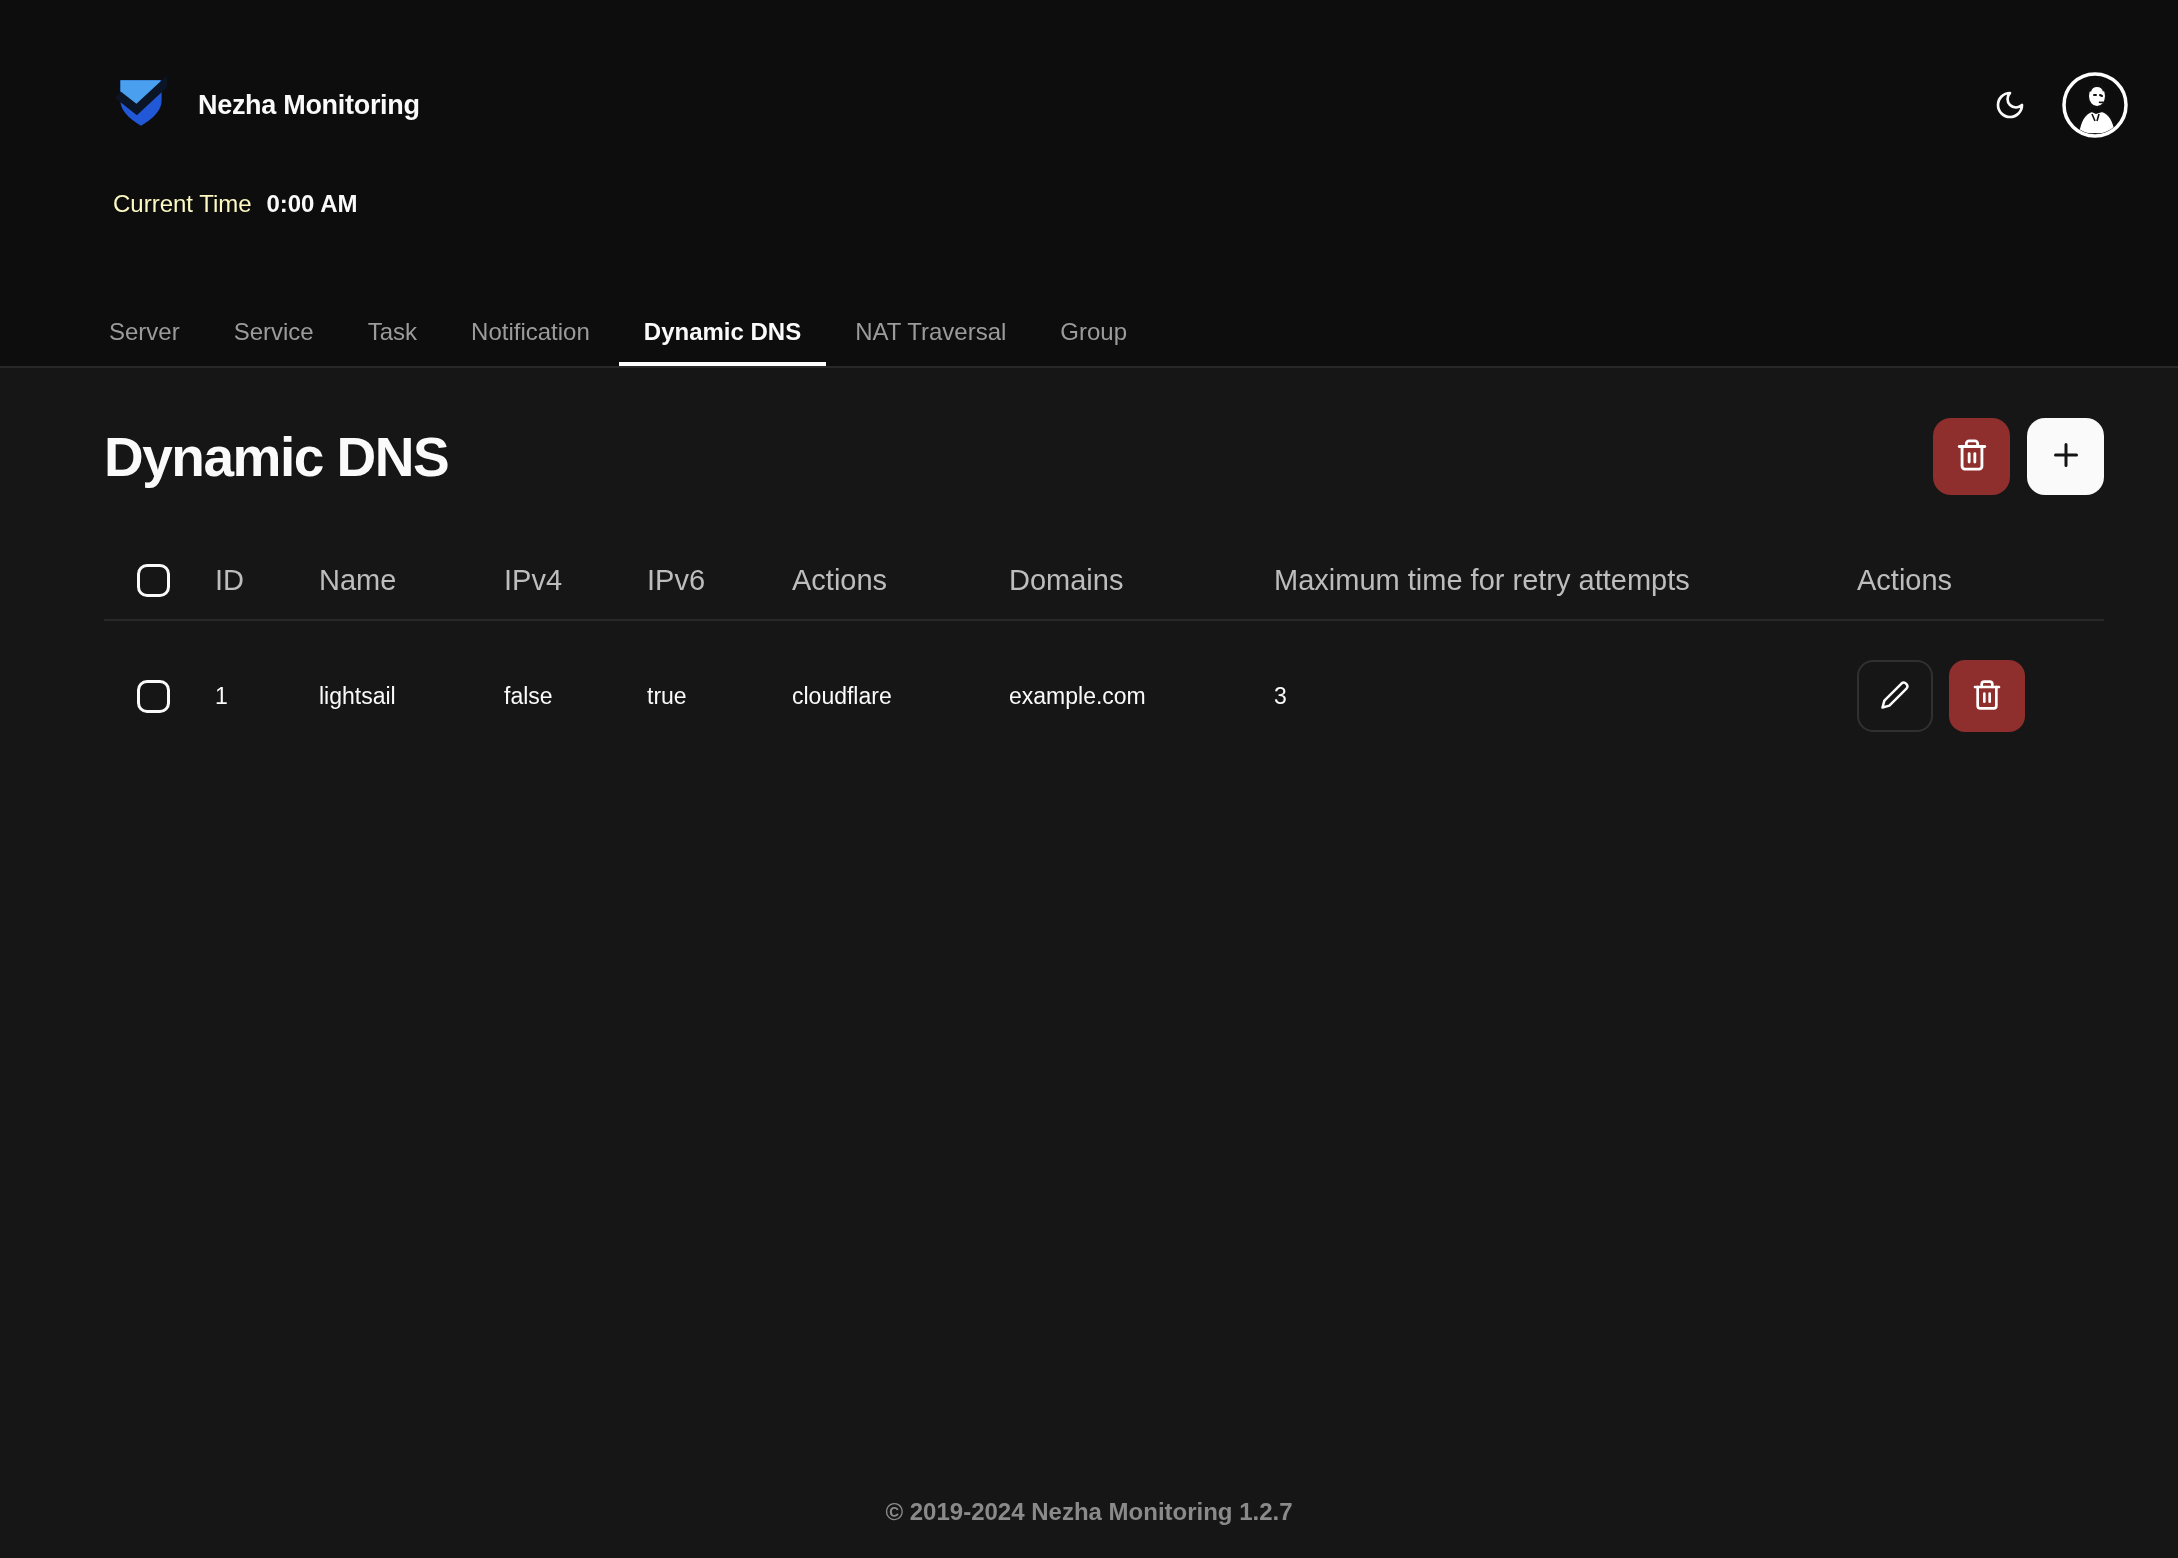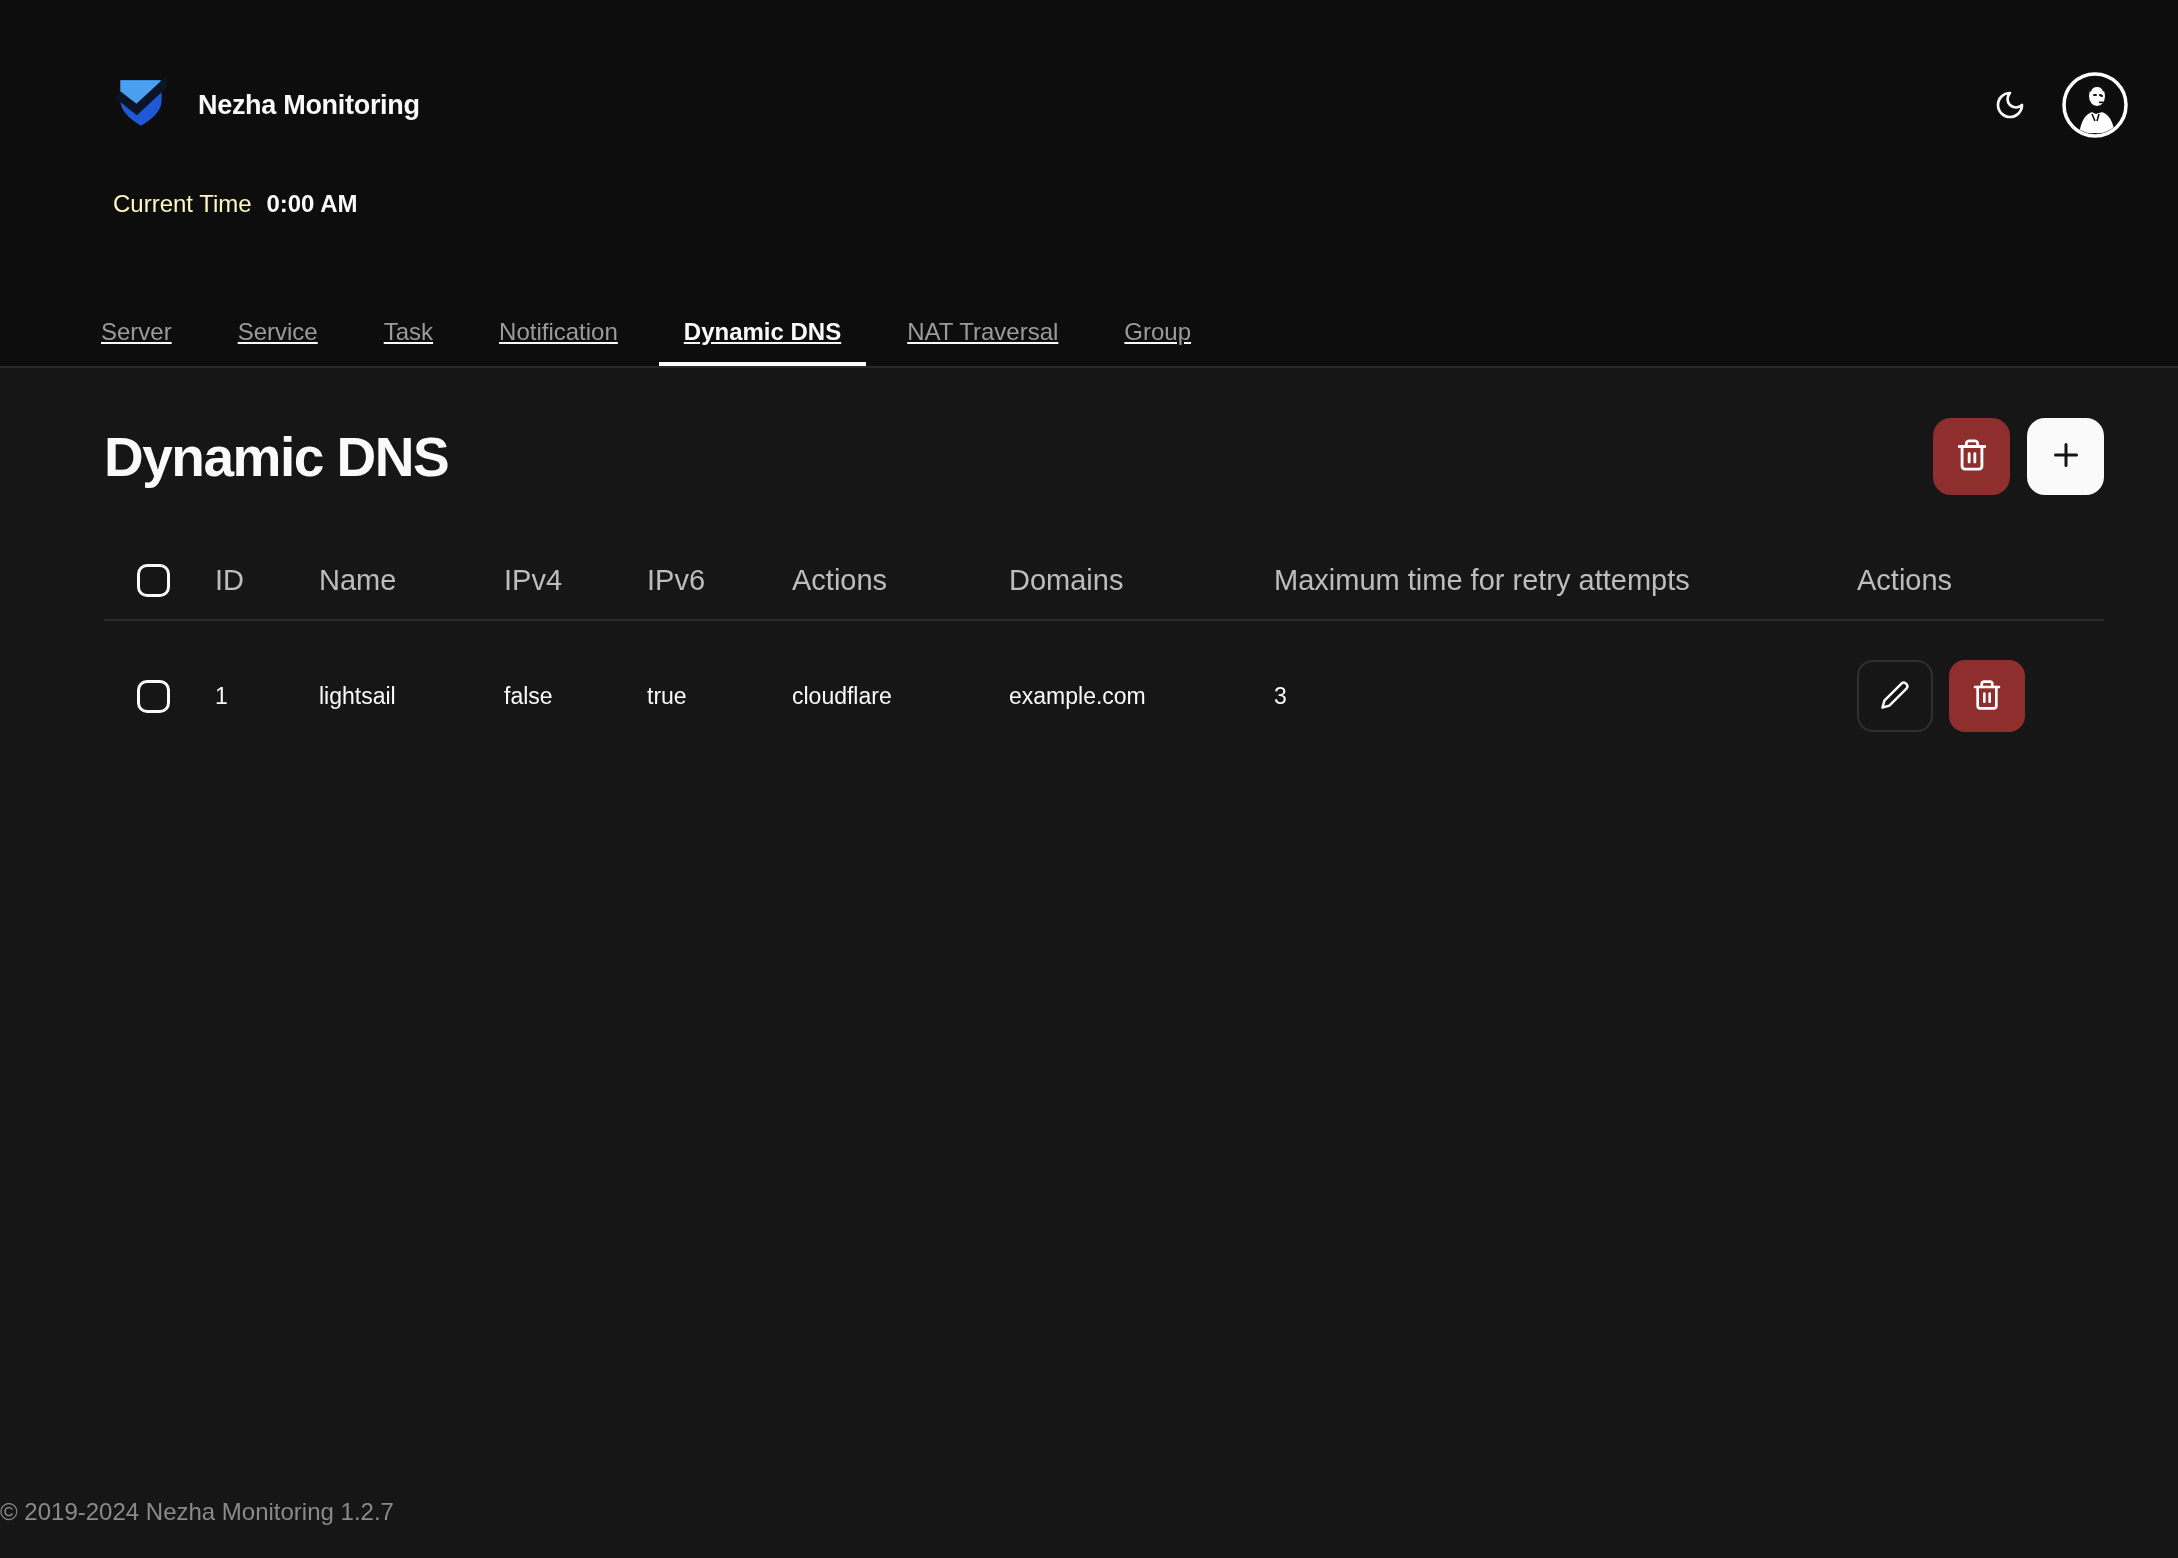--- a/index.html
+++ b/index.html
@@ -43,22 +43,22 @@
   .avatar-btn svg { display:block; }
 
   .greeting { padding:46px 0 0 113px; font-size:24px; line-height:40px; }
   .greeting .hand { margin-right:10px; }
   .greeting .bold { font-weight:700; color:#fafafa; }
   .greeting .muted { color:#7e7e7e; font-weight:500; }
   .greeting .label { color:#fef9c3; }
   .greeting .time { color:#fafafa; font-weight:700; margin-left:8px;text-align:right; }
 
   .tabs {
-    position:absolute; left:76px; bottom:0;
-    display:flex; gap:16px;text-decoration:underline;
+    position:absolute; left:84px; bottom:0;
+    display:flex; gap:4px;
   }
   .tab {
     height:64px; display:flex; align-items:center;
     padding:0 25px; font-size:24px; font-weight:500;
     color:#9b9b9b; cursor:pointer;
     border-bottom:4px solid transparent; background:transparent; border-top:none; border-left:none; border-right:none;
     font-family:inherit;
   }
   .tab.active { color:#fafafa; font-weight:600; border-bottom-color:#ffffff; }
 
@@ -93,21 +93,21 @@
   .checkbox {
     width:33px; height:33px; border:3px solid #fafafa; border-radius:10px;
     background:transparent; cursor:pointer; display:block;
   }
   .row-actions { display:flex; gap:16px; }
   .row-actions .icon-btn { width:76px; height:72px; border-radius:16px; }
 
   
   .footer {
     position:absolute; left:0; right:0; bottom:32px;
-    font-size:24px; color:#8a8a8a;
+    text-align:center; font-size:24px; color:#8a8a8a;font-weight:bold;
   }
 </style>
 </head>
 <body>
 
 <div class="page">
 
   <header class="topbar">
     <div class="brand-row">
       <span>

